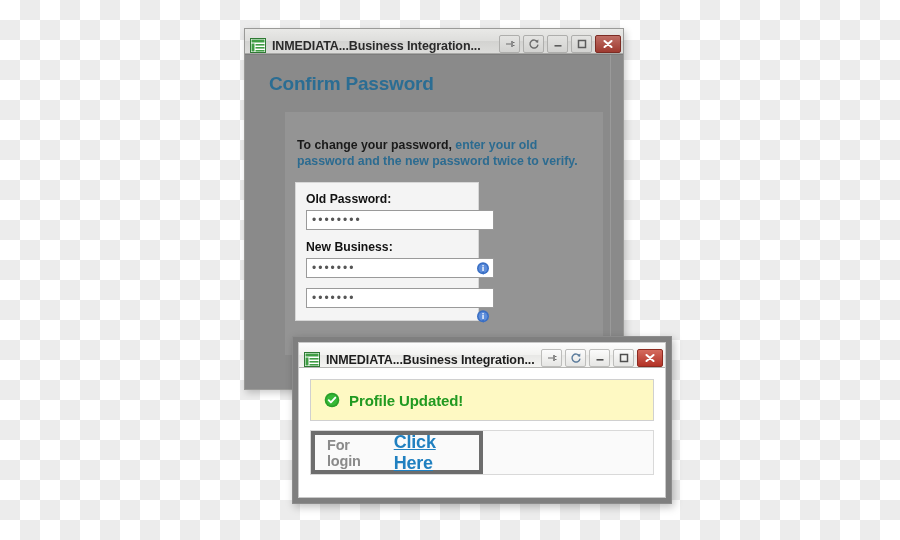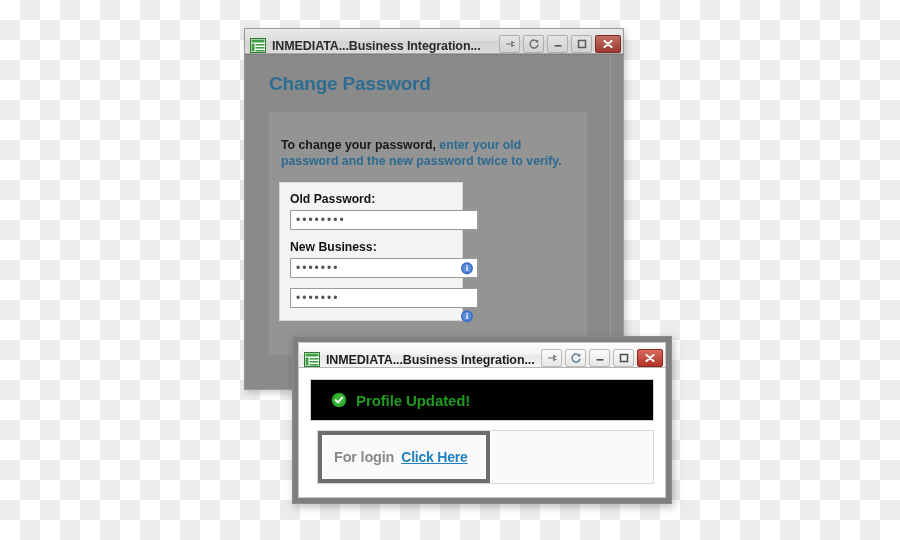--- a/index.html
+++ b/index.html
@@ -119,21 +119,21 @@
   .cp-heading {
     margin: 0;
     padding: 18px 0 0 24px;
     font-size: 19px;
     font-weight: bold;
     color: #2b6d93;
     letter-spacing: -0.2px;
   }
   .cp-panel {
     position: absolute;
-    left: 24px;
+    left: 40px;
     top: 57px;
     width: 318px;
     bottom: 34px;
     background: #949494;
   }
   .cp-instructions {
     padding: 13px 16px 0 12px;
     font-size: 12.3px;
     line-height: 16px;
     color: #1a1a1a;
@@ -217,37 +217,37 @@
     box-sizing: border-box;
     background: #ffffff;
     border: 1px solid #c9c9c9;
     position: relative;
     overflow: hidden;
   }
   .pu-alert {
     margin: 11px 11px 0 11px;
     height: 42px;
     border: 1px solid #d0d0d0;
-    background: #000000;
-    display: flex;
-    align-items: center;
-    padding-left: 20px;
+    background: #fef9c3;
+    display: flex;
+    align-items: center;
+    padding-left: 13px;
     box-sizing: border-box;
   }
   .check-icon { width: 16px; height: 16px; flex: 0 0 auto; }
   .pu-alert-text {
     margin-left: 9px;
     font-size: 15px;
     font-weight: bold;
     color: #219a21;
     letter-spacing: -0.1px;
   }
   .pu-login-row {
-    margin: 9px 11px 0 18px;
-    height: 54px;
+    margin: 9px 11px 0 11px;
+    height: 45px;
     border: 1px solid #d9d9d9;
     background: #fafafa;
     display: flex;
     align-items: center;
     box-sizing: border-box;
   }
   .pu-login-focus {
     height: 100%;
     box-sizing: border-box;
     width: 172px;
@@ -258,21 +258,21 @@
     background: #fafafa;
     margin: 0;
   }
   .pu-login-label {
     font-size: 14.5px;
     color: #8a8a8a;
     font-weight: bold;
     letter-spacing: -0.2px;
   }
   .pu-login-link {
-    font-size: 14px;
+    font-size: 18px;
     color: #2080c0;
     font-weight: bold;
     text-decoration: underline;
     margin-left: 7px;
     cursor: pointer;
     letter-spacing: -0.2px;
   }
 </style>
 </head>
 <body>
@@ -318,21 +318,21 @@
         <svg viewBox="0 0 14 12" width="14" height="12">
           <path d="M3.5 3 L10.5 9 M10.5 3 L3.5 9" stroke="#ffffff" stroke-width="2.1" stroke-linecap="round"></path>
         </svg>
       </span>
     </span>
   </div>
 
   <div class="cp-body">
     <div class="cp-scroll-line"></div>
 
-    <h1 class="cp-heading">Change Password</h1>
+    <h1 class="cp-heading">Confirm Password</h1>
 
     <div class="cp-panel">
 
       <p class="cp-instructions">
         <span>To change your password,</span>
         <span class="hl">enter your old password and the new password twice to verify.</span>
       </p>
 
       <div class="cp-form">
 

